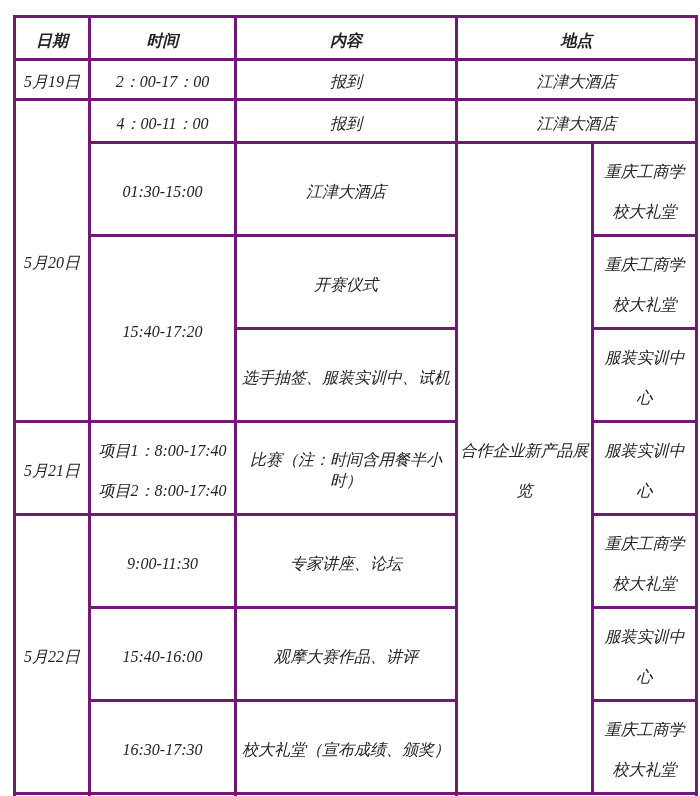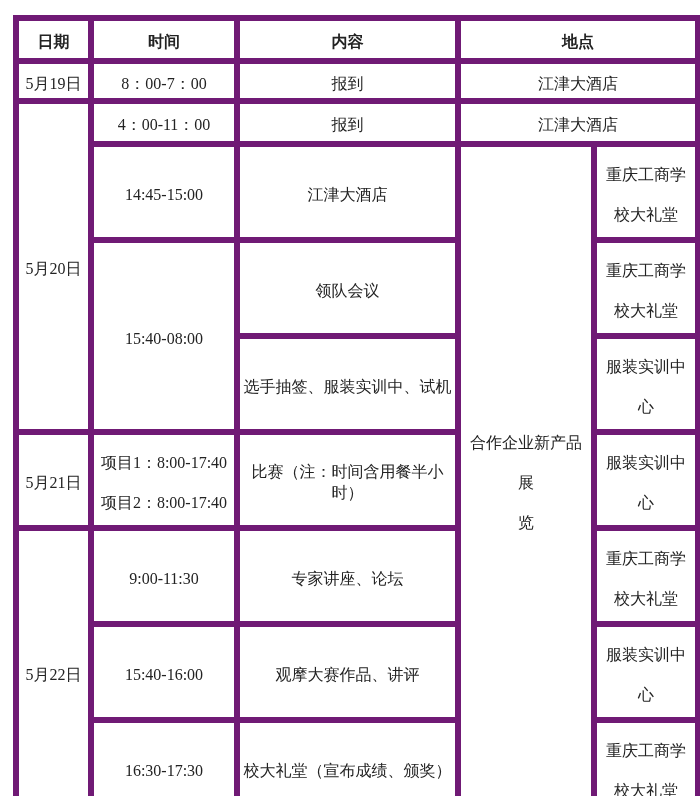--- a/index.html
+++ b/index.html
@@ -12,26 +12,27 @@
   }
   .table-wrap{
     position:absolute;left:13px;top:15px;width:682px;height:767px;
   }
   table.schedule{
     border-collapse:collapse;
     table-layout:fixed;
     width:682px;height:767px;
   }
   table.schedule th, table.schedule td{
-    border:6px solid #701a75;
+    border:3px solid #701a75;
     text-align:center;
     vertical-align:middle;
     padding:8px 2px 2px 2px;
     font-size:16px;
     overflow:hidden;
+    font-style:italic;
   }
   table.schedule th{
     font-weight:bold;
     font-size:16px;
   }
   
   td.ml{
     white-space:pre-line;
     line-height:2.5;
     padding-top:2px;
@@ -58,44 +59,44 @@
     <tbody>
         <tr style="height:43px">
       <th>日期</th>
       <th>时间</th>
       <th>内容</th>
       <th colspan="2">地点</th>
     </tr>
 
     <tr style="height:40px">
       <td>5月19日</td>
-      <td>8：00-7：00</td>
+      <td>2：00-17：00</td>
       <td>报到</td>
       <td colspan="2">江津大酒店</td>
     </tr>
 
     <tr style="height:43px">
       <td rowspan="4">5月20日</td>
       <td>4：00-11：00</td>
       <td>报到</td>
       <td colspan="2">江津大酒店</td>
     </tr>
 
     <tr style="height:86px">
-      <td>14:45-15:00</td>
+      <td>01:30-15:00</td>
       <td>江津大酒店</td>
       <td rowspan="7" class="ml">合作企业新产品展
 览</td>
       <td class="ml">重庆工商学
 校大礼堂</td>
     </tr>
 
     <tr style="height:85px">
-      <td rowspan="2">15:40-08:00</td>
-      <td>领队会议</td>
+      <td rowspan="2">15:40-17:20</td>
+      <td>开赛仪式</td>
       <td class="ml">重庆工商学
 校大礼堂</td>
     </tr>
 
     <tr style="height:82px">
       <td>选手抽签、服装实训中、试机</td>
       <td class="ml">服装实训中
 心</td>
     </tr>
 

